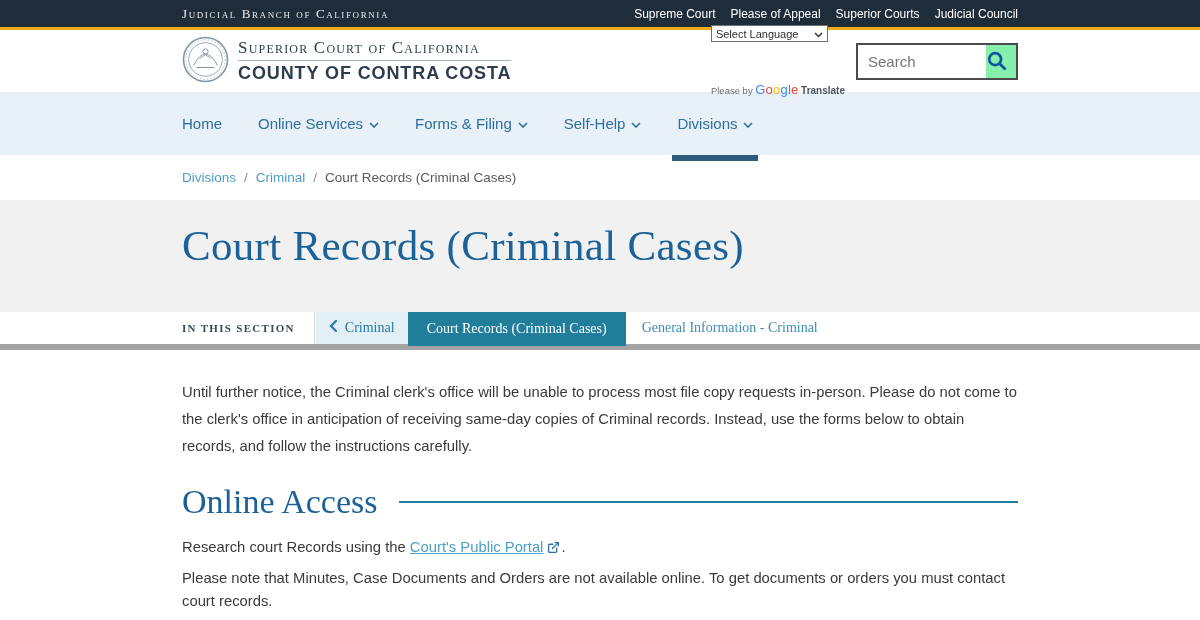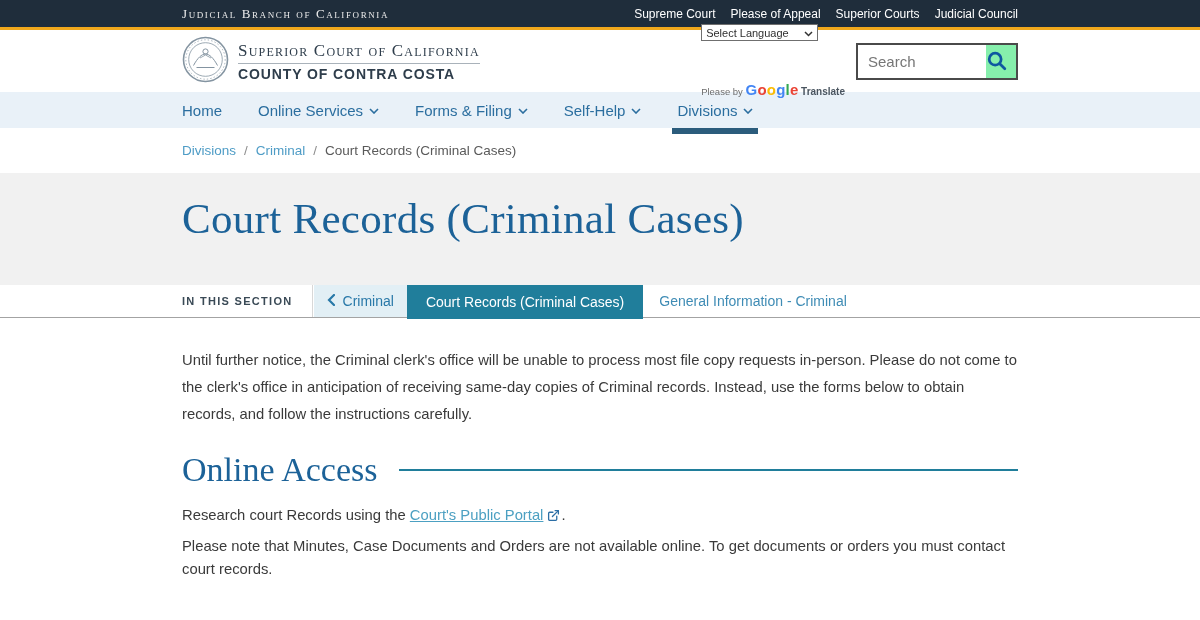--- a/index.html
+++ b/index.html
@@ -18,39 +18,39 @@
 
   .goldline { height:3px; background:var(--accent_gold,#F0A81C); }
 
   
   .header { height:62px; background:#fff; }
   .header-inner { width:836px; margin:0 auto; height:100%; display:flex; align-items:center; }
   .logo { display:flex; align-items:center; cursor:pointer; }
   .brand-text { margin-left:9px; }
   .brand-line1 { font-family:"Liberation Serif", serif; font-variant:small-caps; font-size:17px;
     letter-spacing:1.2px; color:#2E3D4B; border-bottom:1px solid #A9B2BA; padding-bottom:2px; }
-  .brand-line2 { font-weight:bold; font-size:14px; letter-spacing:0.9px; color:#2E3D4B; margin-top:2px; }
+  .brand-line2 { font-weight:bold; font-size:18px; letter-spacing:0.9px; color:#2E3D4B; margin-top:2px; }
   .header-right { margin-left:auto; display:flex; align-items:center; gap:11px; }
   .translate { display:flex; flex-direction:column;gap:37px; }
   .translate-select { width:117px; height:17px; border:1px solid #6F6F6F; background:#fff;
     display:flex; justify-content:space-between; align-items:center; padding:0 4px;
     font-size:11px; color:#2F2F2F; cursor:pointer; }
   .powered { font-size:9.5px; color:#6E6E6E; margin-top:3px; white-space:nowrap; }
-  .google-word { font-weight:bold; font-size:15px; letter-spacing:0.2px; }
+  .google-word { font-weight:normal; font-size:13px; letter-spacing:0.2px; }
   .translate-word { color:#4A5560; font-weight:bold; font-size:10px; }
   .search-box { width:162px; height:37px; border:2px solid #4A4A4A; background:#86efac;
     display:flex; align-items:center; }
   .search-box input { border:none; outline:none; flex:1; min-width:0; height:100%;
     font-size:15px; padding:0 10px; color:#333; font-family:"Liberation Sans",sans-serif; }
   .search-box input::placeholder { color:#767676; }
   .search-icon { display:flex; align-items:center; margin-right:8px; cursor:pointer;
     color:var(--search_icon_blue,#0E57A0); }
 
   
-  .nav { height:36px; background:var(--nav_bg,#E9F1F8); }
+  .nav { height:63px; background:var(--nav_bg,#E9F1F8); }
   .nav-inner { width:836px; margin:0 auto; height:100%; display:flex; align-items:center; gap:36px; }
   .nav-item { height:100%; display:flex; align-items:center; gap:6px; position:relative;
     font-size:15px; color:var(--nav_link,#2B6E9F); cursor:pointer; }
   .nav-item .caret { display:flex; align-items:center; margin-top:2px; }
   .nav-item.active::after { content:""; position:absolute; left:-5px; right:-5px; bottom:-6px;
     height:6px; background:#2B5C7C; }
 
   
   .breadcrumb-row { height:45px; background:#fff; display:flex; align-items:center; }
   .breadcrumb { display:flex; align-items:center; gap:8px; font-size:13.5px; }
@@ -58,21 +58,21 @@
   .crumb-sep { color:#8E8E8E; }
   .crumb-current { color:#5A5A5A; }
 
   
   .title-band { height:112px; background:var(--title_band_bg,#F1F1F1); }
   .title-band .container { padding-top:21px; }
   h1.page-title { font-family:"Liberation Serif", serif; font-weight:400; font-size:43px;
     line-height:1.15; color:var(--heading_blue,#1C6298); letter-spacing:0.3px; }
 
   
-  .tabs-band { background:#fff; border-bottom:1px solid #a3a3a3; }
+  .tabs-band { background:#fff; border-bottom:6px solid #a3a3a3;font-family:Liberation Serif, serif; }
   .tabs-inner { width:836px; margin:0 auto; height:32px; display:flex; align-items:stretch; }
   .section-label { font-size:11px; font-weight:bold; letter-spacing:1.3px; color:#3A4A56;
     display:flex; align-items:center; padding-right:19px; }
   .tabs-divider { width:1px; background:#D8D8D8; }
   .tab-back { background:#E2EFF5; display:flex; align-items:center; gap:8px; padding:0 13px;
     margin-left:1px; color:#2878A8; font-size:14px; cursor:pointer; }
   .tab-active { background:var(--teal,#207E9B); color:#fff; font-size:14px; display:flex;
     align-items:center; padding:0 19px; margin-bottom:-2px; position:relative; z-index:1; cursor:pointer; }
   .tab-link { display:flex; align-items:center; margin-left:16px; color:#3F8CB5; font-size:14px; }
 

